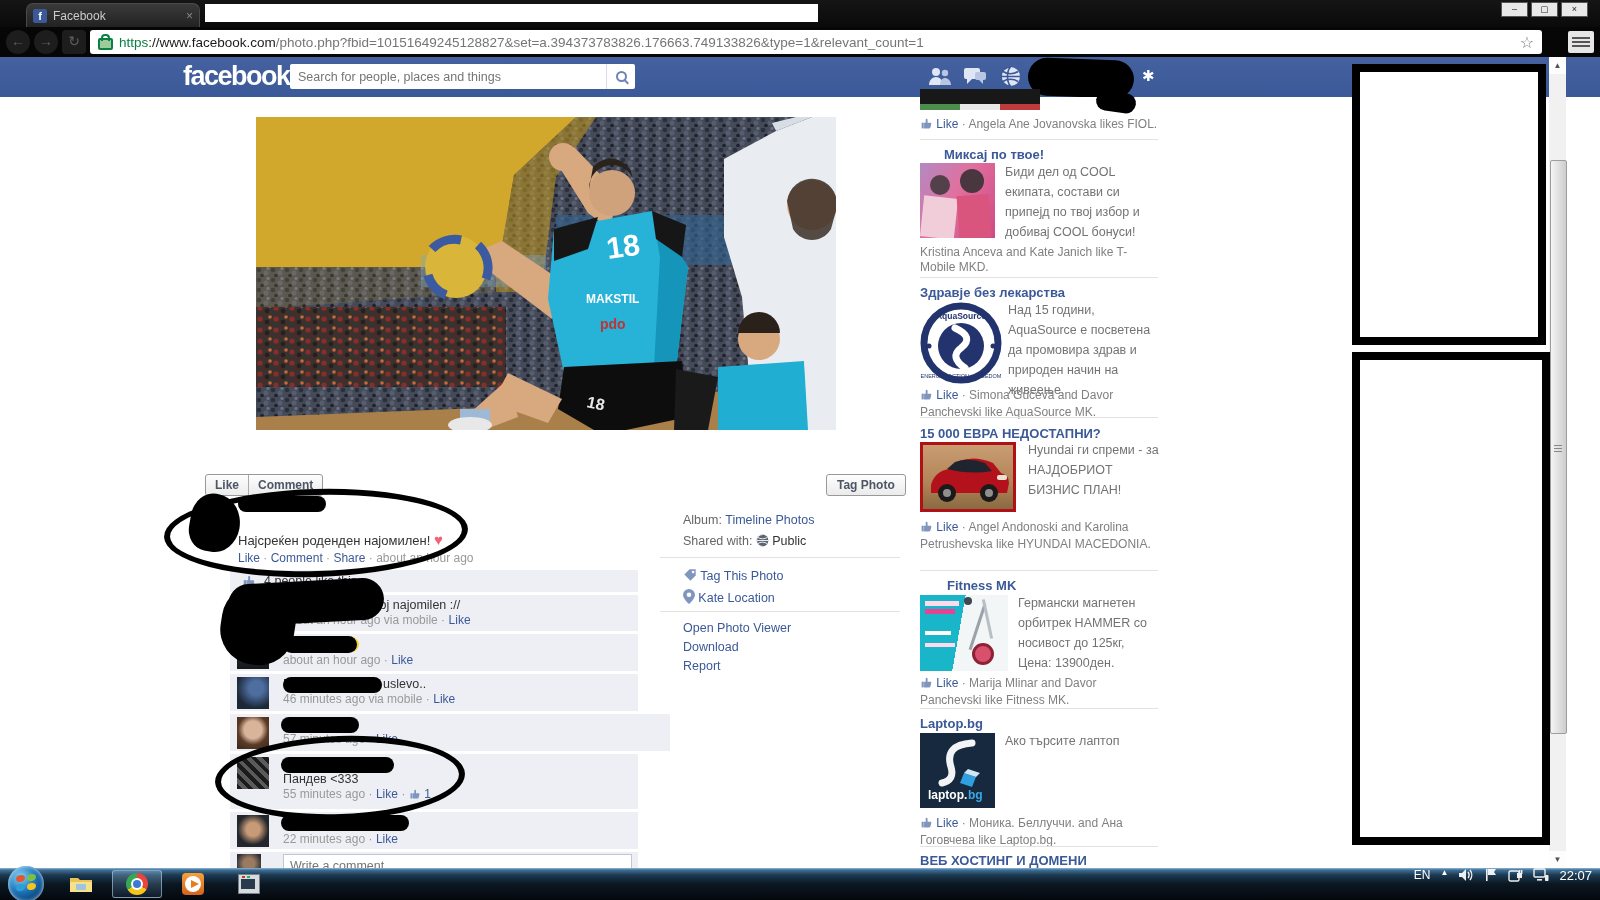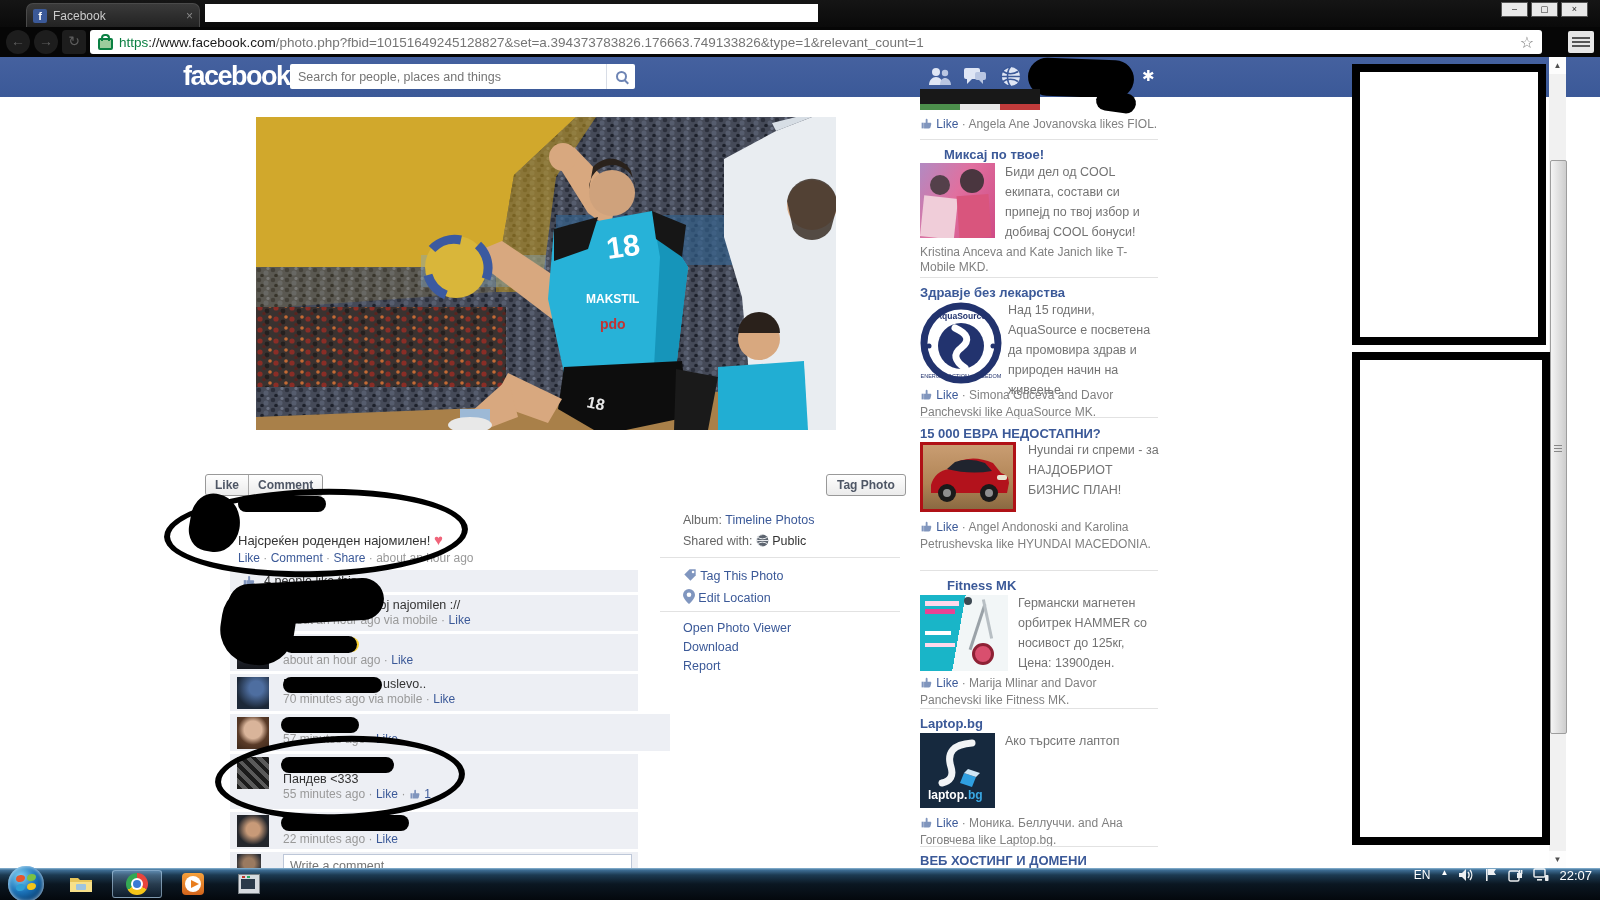--- a/index.html
+++ b/index.html
@@ -284,21 +284,21 @@
     <div class="avatar" style="background:linear-gradient(#3a3f4c,#14161c);"></div>
     <div class="cbody"><span>Е не Кире</span>
       <span class="emoji-tongue"></span><br>
       <span class="cmeta">about an hour ago ·</span>
       <span class="blue" style="font-size:12px;">Like</span>
     </div>
   </div>
   <div class="row" style="top:674px;height:37px;">
     <div class="avatar" style="background:radial-gradient(circle at 60% 35%,#4e6ea0 25%,#1c2838 70%);"></div>
     <div class="cbody"><span>Pa Koj bilo osven uslevo..</span><br>
-      <span class="cmeta">70 minutes ago via mobile ·</span>
+      <span class="cmeta">46 minutes ago via mobile ·</span>
       <span class="blue" style="font-size:12px;">Like</span>
     </div>
   </div>
   <div class="row" style="top:714px;height:37px;padding-left:32px;">
     <div class="avatar" style="background:radial-gradient(circle at 50% 40%,#d9b49a 35%,#5a3b28 60%,#3a2619 100%);"></div>
     <div class="cbody"><span>-,-</span><br>
       <span class="cmeta">57 minutes ago ·</span>
       <span class="blue" style="font-size:12px;">Like</span>
     </div>
   </div>
@@ -360,21 +360,21 @@
       <path d="M1.5 7.5L7.5 1.5 H14.5 V8.5 L8.5 14.5 Z" fill="#8096bf"></path>
         <circle cx="11.5" cy="4.5" r="1.5" fill="#fff"></circle>
     </svg>
     <span class="info-link">Tag This Photo</span>
   </div>
   <div class="abs" style="left:683px;top:589px;">
     <svg width="12" height="15" viewBox="0 0 12 15" style="vertical-align:-2px;">
       <path d="M6 0a6 6 0 016 6c0 4-6 9-6 9S0 10 0 6a6 6 0 016-6z" fill="#8096bf"></path>
         <circle cx="6" cy="5.7" r="2.3" fill="#fff"></circle>
     </svg>
-    <span class="info-link">Edit Location</span>
+    <span class="info-link">Kate Location</span>
   </div>
   <div class="divider" style="left:660px;top:611px;width:240px;"></div>
   <div class="abs info-link" style="left:683px;top:621px;">Open Photo Viewer</div>
   <div class="abs info-link" style="left:683px;top:640px;">Download</div>
   <div class="abs info-link" style="left:683px;top:659px;">Report</div>
 
   <div class="ad-img" style="top:89px;width:120px;height:21px;background:#181818;">
     <div style="position:absolute;bottom:0;left:0;width:40px;height:6px;background:#4c8f4c;"></div>
     <div style="position:absolute;bottom:0;left:40px;width:40px;height:6px;background:#e8e8e8;"></div>
     <div style="position:absolute;bottom:0;left:80px;width:40px;height:6px;background:#c03b3b;"></div>

